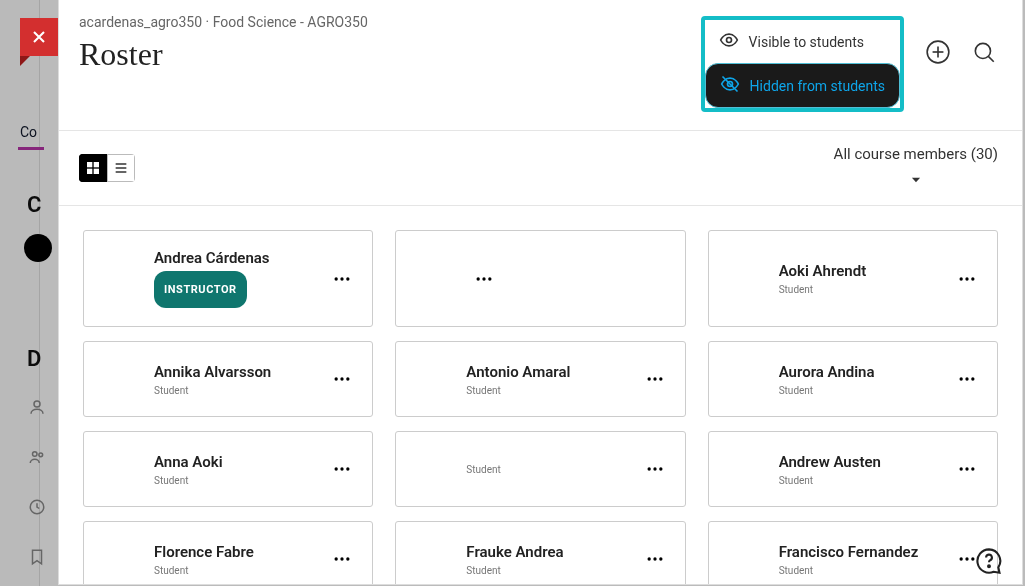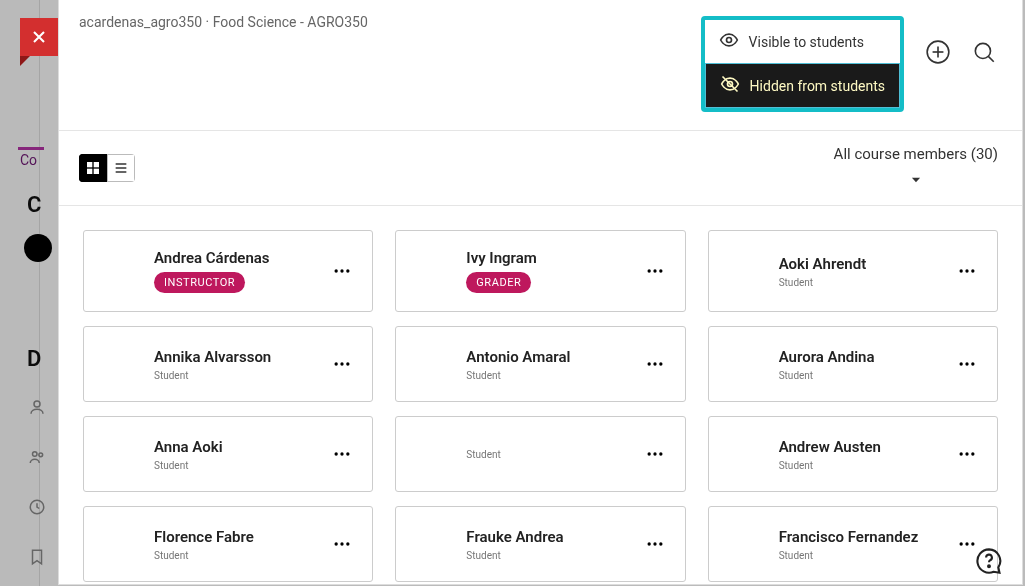--- a/index.html
+++ b/index.html
@@ -3,43 +3,43 @@
   <meta charset="utf-8">
   <style>
     * { margin: 0; padding: 0; box-sizing: border-box; }
     html, body { width: 1025px; height: 586px; font-family: -apple-system, BlinkMacSystemFont, "Segoe UI", Roboto, Helvetica, Arial, sans-serif; background: #ccc; overflow: hidden; }
     
     .shell { position: relative; width: 1025px; height: 586px; }
     
     .bg-sidebar { position: absolute; left: 0; top: 0; width: 40px; height: 586px; background: #f8f8f8; border-right: 1px solid #ddd; z-index: 0; }
     .bg-content { position: absolute; left: 40px; top: 0; width: 985px; height: 586px; background: #fafafa; z-index: 0; }
     .bg-tab-underline { position: absolute; left: 18px; top: 147px; width: 26px; height: 3px; background: #b333a5; z-index: 0; }
-    .bg-tab-text { position: absolute; left: 20px; top: 124px; font-size: 14px; color: #701a75; z-index: 0; margin-top: 28px; }
+    .bg-tab-text { position: absolute; left: 20px; top: 124px; font-size: 14px; color: #0f172a; z-index: 0; }
     .bg-c-letter { position: absolute; left: 27px; top: 192px; font-size: 22px; font-weight: 600; color: #111; z-index: 0; }
     .bg-circle { position: absolute; left: 24px; top: 234px; width: 28px; height: 28px; background: #000; border-radius: 50%; z-index: 0; }
     .bg-d-letter { position: absolute; left: 27px; top: 346px; font-size: 22px; font-weight: 600; color: #111; z-index: 0; }
     .bg-icon { position: absolute; left: 28px; color: #888; z-index: 0; }
     
     .overlay-dim { position: absolute; left: 0; top: 0; width: 1025px; height: 586px; background: rgba(0,0,0,0.25); z-index: 1; }
     
     .panel { position: absolute; left: 58px; top: 0; width: 965px; height: 585px; background: #fff; z-index: 2; border: 1px solid #ddd; border-top: none; overflow: hidden; }
     
     .close-btn { position: absolute; left: 20px; top: 18px; width: 38px; height: 38px; background: #d32f2f; color: #fff; display: flex; align-items: center; justify-content: center; z-index: 3; cursor: pointer; }
     .close-btn::after { content: ""; position: absolute; top: 38px; left: 0; border-style: solid; border-width: 0 0 10px 10px; border-color: transparent transparent transparent #8e1717; }
     .close-btn svg { width: 20px; height: 20px; stroke: #fff; stroke-width: 2.5; }
     
     .header { padding: 14px 24px 18px 20px; border-bottom: 1px solid #e5e5e5; display: flex; align-items: flex-start; }
     .header-left { flex: 1; }
     .breadcrumb { font-size: 14px; color: #666; margin-bottom: 6px; }
     .page-title { font-family: Georgia, "Times New Roman", serif; font-size: 32px; font-weight: 400; color: #222; }
     
     .visibility-box { border: 4px solid #14bdc7; border-radius: 4px; margin-top: 2px; padding: 0; }
-    .vis-row { display: flex; align-items: center; gap: 10px; padding: 10px 14px; font-size: 14px; cursor: pointer; }
+    .vis-row { display: flex; align-items: center; gap: 10px; padding: 10px 14px; font-size: 14px; cursor: pointer; border-radius: 13px; }
     .vis-visible { background: #fff; color: #333; }
-    .vis-hidden { background: #1a1a1a; color: #fef9c3; border: 1px solid #4fbfd6; }
+    .vis-hidden { background: #1a1a1a; color: #0ea5e9; border: 1px solid #4fbfd6; }
     .vis-row svg { width: 20px; height: 20px; flex: 0 0 20px; }
     
     .header-actions { display: flex; align-items: center; gap: 18px; margin-left: 20px; margin-top: 24px; }
     .header-actions .icon-btn { width: 28px; height: 28px; color: #333; cursor: pointer; display: flex; align-items: center; justify-content: center; }
     .header-actions .icon-btn svg { width: 26px; height: 26px; stroke: #333; fill: none; stroke-width: 1.5; }
     
     .toolbar { display: flex; align-items: center; padding: 14px 24px 14px 20px; border-bottom: 1px solid #e5e5e5; }
     .view-toggle { display: flex; border-radius: 4px; overflow: hidden; }
     .view-btn { width: 28px; height: 28px; display: flex; align-items: center; justify-content: center; cursor: pointer; }
     .view-grid { background: #000; color: #fff; border: 1px solid #000; }
@@ -47,21 +47,21 @@
     .view-btn svg { width: 16px; height: 16px; }
     
     .filter-right { margin-left: auto; display: flex; align-items: center; gap: 10px; font-size: 15px; color: #333; cursor: pointer; flex-direction: column; }
     .filter-right svg { width: 14px; height: 14px; }
     
     .roster-grid { padding: 24px 24px 10px 24px; display: grid; grid-template-columns: repeat(3, 1fr); gap: 14px 22px; }
     .card { border: 1px solid #ccc; border-radius: 3px; background: #fff; display: flex; align-items: center; padding: 18px 12px 18px 70px; position: relative; min-height: 76px; }
     .card-body { flex: 1; }
     .card-name { font-size: 15px; font-weight: 600; color: #222; margin-bottom: 4px; }
     .card-role { font-size: 10px; color: #767676; }
-    .badge { display: inline-block; background: #be185d; color: #fff; font-size: 11px; font-weight: 400; letter-spacing: 0.05em; padding: 4px 10px; border-radius: 12px; }
+    .badge { display: inline-block; background: #0f766e; color: #fff; font-size: 11px; font-weight: 700; letter-spacing: 0.05em; padding: 12px 10px; border-radius: 12px; }
     .card-more { width: 36px; height: 36px; border-radius: 50%; display: flex; align-items: center; justify-content: center; cursor: pointer; color: #000; }
     .card-more svg { width: 20px; height: 20px; }
     
     .help-bubble { position: absolute; right: 18px; bottom: 8px; width: 30px; height: 30px; color: #222; z-index: 4; cursor: pointer; display:flex; align-items:center; justify-content:center; }
     .help-bubble svg { width: 28px; height: 28px; stroke: #222; fill: none; stroke-width: 1.8; }
   </style>
 </head>
 <body>
 
 <div class="shell">
@@ -103,20 +103,21 @@
     <svg viewBox="0 0 24 24" fill="none">
         <path d="M6 6l12 12M18 6L6 18"></path>
       </svg>
   </div>
 
   <div class="panel">
 
     <div class="header">
       <div class="header-left">
         <div class="breadcrumb">acardenas_agro350 · Food Science - AGRO350</div>
+        <div class="page-title">Roster</div>
       </div>
 
       <div class="visibility-box">
         <div class="vis-row vis-visible">
           <span>
             <svg viewBox="0 0 24 24" fill="none" stroke="currentColor" stroke-width="2">
                 <path d="M2 12s3.5-7 10-7 10 7 10 7-3.5 7-10 7S2 12 2 12z"></path>
                 <circle cx="12" cy="12" r="3"></circle>
               </svg>
           </span>
@@ -187,24 +188,20 @@
           </div>
           <div class="card-more">
             <svg viewBox="0 0 24 24" fill="currentColor">
               <circle cx="5" cy="12" r="2"></circle>
               <circle cx="12" cy="12" r="2"></circle>
               <circle cx="19" cy="12" r="2"></circle>
             </svg>
           </div>
         </div>
         <div class="card">
-          <div class="card-body">
-            <div class="card-name">Ivy Ingram</div>
-            <div><span class="badge">GRADER</span></div>
-          </div>
           <div class="card-more">
             <svg viewBox="0 0 24 24" fill="currentColor">
               <circle cx="5" cy="12" r="2"></circle>
               <circle cx="12" cy="12" r="2"></circle>
               <circle cx="19" cy="12" r="2"></circle>
             </svg>
           </div>
         </div>
         <div class="card">
           <div class="card-body">

